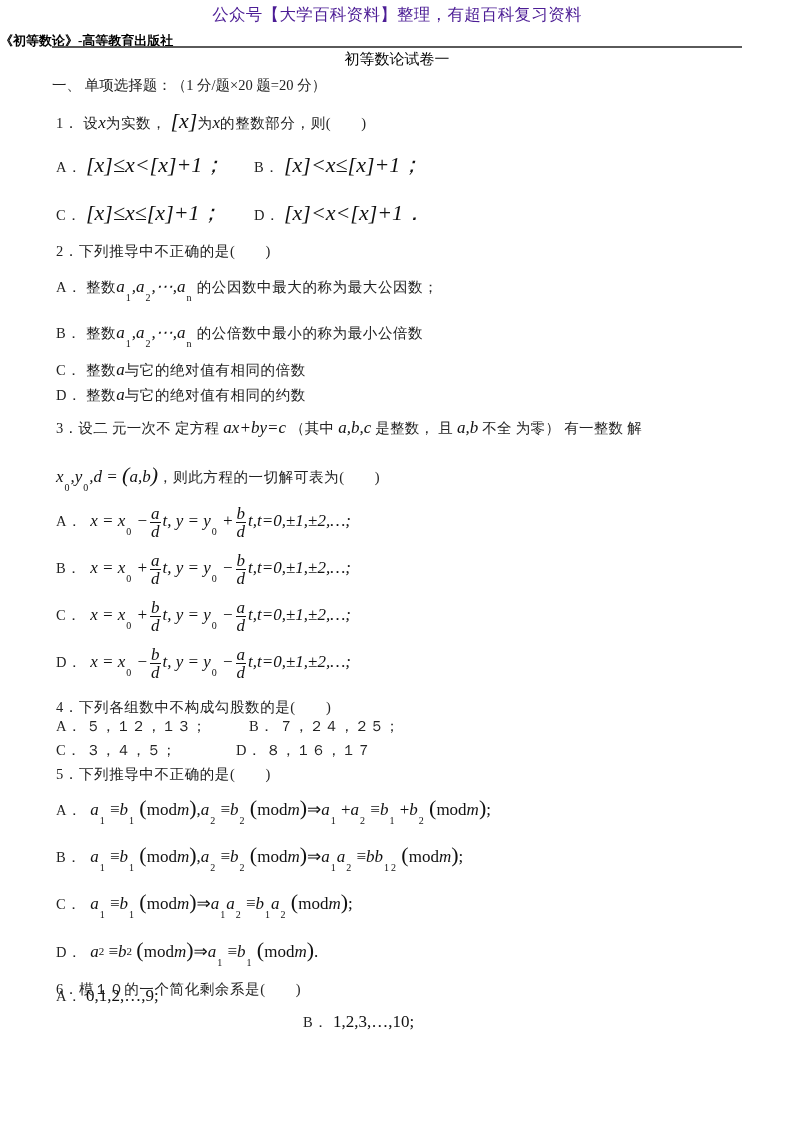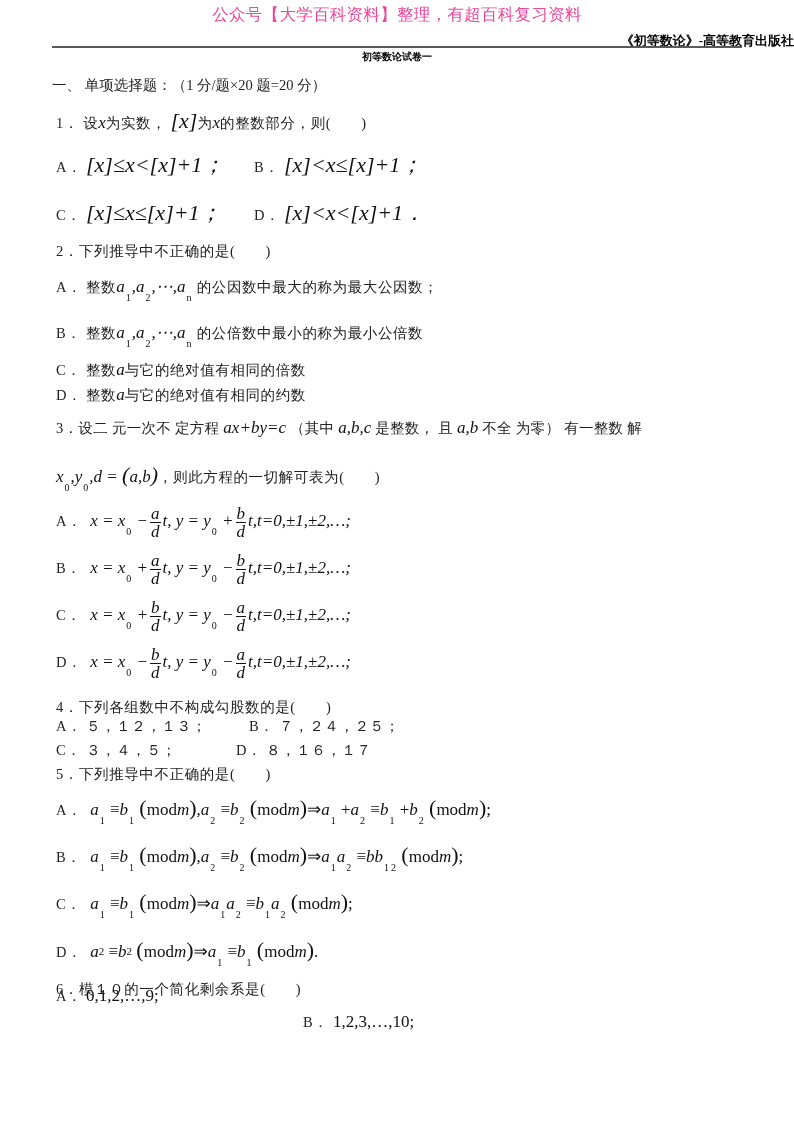--- a/index.html
+++ b/index.html
@@ -1,22 +1,22 @@
 <!DOCTYPE html>
 <html><head>
 <meta charset="utf-8">
 <style>
   html, body { margin:0; padding:0; background:#ffffff; }
   body { width:794px; height:1122px; position:relative; overflow:hidden;
          font-family: "Liberation Serif", "DejaVu Serif", serif; color:#111; }
   .abs { position:absolute; white-space:nowrap; }
-  .banner { top:4px; left:0; width:794px; text-align:center; font-size:16.5px; color:#ec4899; letter-spacing:0.3px; }
-  .subtitle { top:32px; left:0; width:794px; text-align:right; font-size:13px; font-weight:bold; color:#000; }
+  .banner { top:4px; left:0; width:794px; text-align:center; font-size:16.5px; color:#4c1d95; letter-spacing:0.3px; }
+  .subtitle { top:32px; left:0; width:794px; text-align:left; font-size:13px; font-weight:bold; color:#000; }
   .rule { position:absolute; left:52px; top:46px; width:690px; height:2px; background:#5a5a5a; }
-  .exam-title { top:50px; left:0; width:794px; text-align:center; font-size:10px; font-weight:bold; color:#000; }
+  .exam-title { top:50px; left:0; width:794px; text-align:center; font-size:15px; font-weight:normal; color:#000; }
   .line { position:absolute; left:56px; font-size:14.5px; color:#222; white-space:nowrap; letter-spacing:0.6px; }
   .m { font-family:"Liberation Serif", serif; font-size:17px; letter-spacing:0; color:#111; }
   .mi { font-style:italic; }
   .big { font-size:22px; }
   .sub { font-size:10px; position:relative; top:9px; margin:0 1px; font-style:normal; }
   .sup { font-size:11px; position:relative; top:-2px; }
   .frac { display:inline-block; vertical-align:middle; text-align:center; font-style:italic; font-size:17px; line-height:17px; margin:0 2px; }
   .frac .num { display:block; border-bottom:1px solid #111; padding:0 1px; }
   .frac .den { display:block; }
   .opt-label { display:inline-block; width:30px; }

